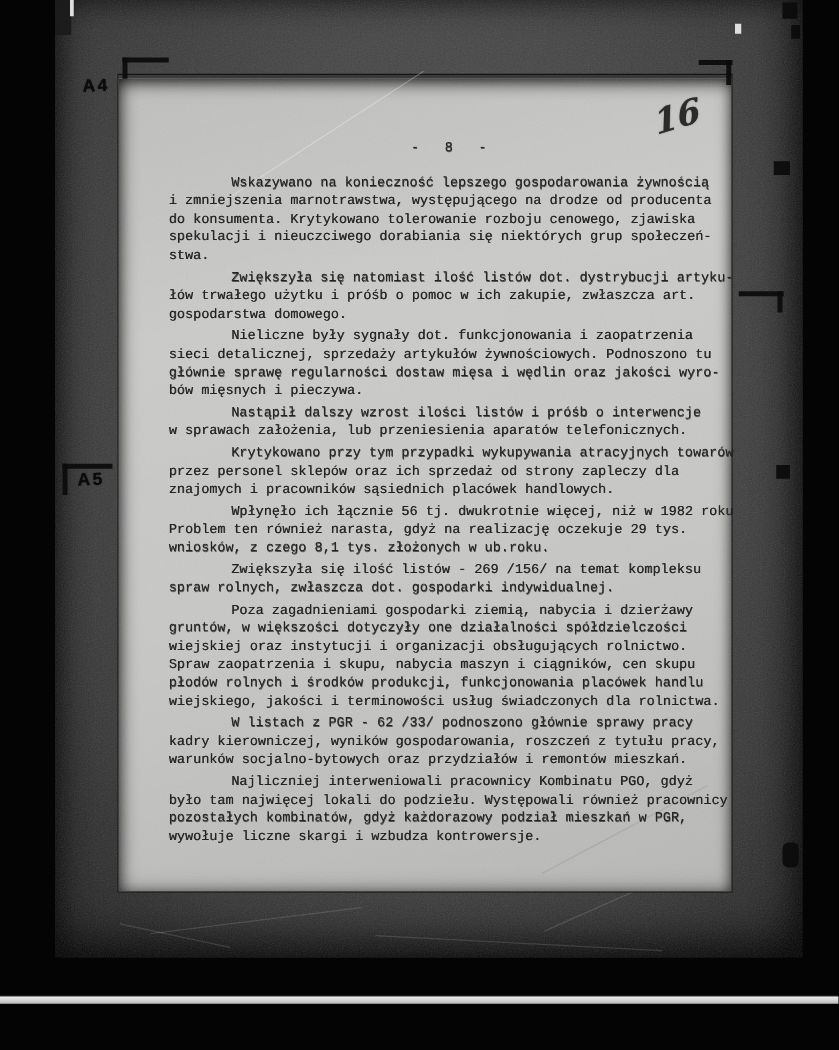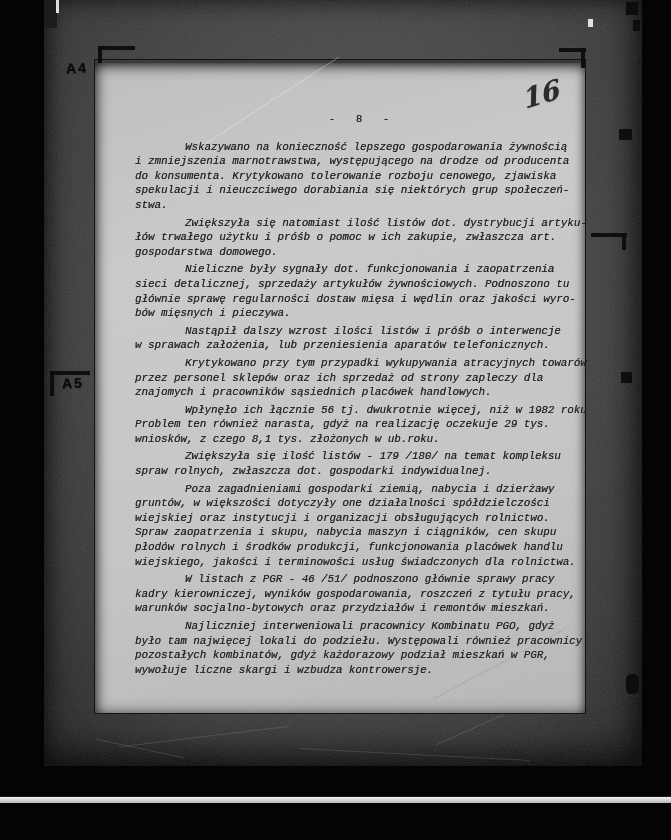--- a/index.html
+++ b/index.html
@@ -19,21 +19,21 @@
                    inset 0 10px 14px -8px rgba(0,0,0,.95),
                    inset 10px 0 14px -9px rgba(0,0,0,.8),
                    inset -8px 0 12px -8px rgba(0,0,0,.7),
                    inset 0 -10px 16px -11px rgba(0,0,0,.55);
         border-top:3px solid rgba(15,15,15,.75);}
   .content{position:absolute;left:40px;top:49px;width:452px;color:#232323;
            font-family:"Liberation Mono","DejaVu Sans Mono",monospace;
            font-size:10.8px;line-height:14.6px;
            text-shadow:0.3px 0.3px 0.5px rgba(25,25,25,.65);}
   .heading{text-align:center;letter-spacing:4px;word-spacing:6px;margin:0 0 13px 0;}
-  .content p{margin:0 0 3px 0;white-space:pre-wrap;text-indent:50px;font-style:italic;}
+  .content p{margin:0 0 3px 0;white-space:pre-wrap;text-indent:50px;}
   .folio{position:absolute;left:428px;top:12px;width:60px;
          font-family:"DejaVu Serif",serif;font-style:italic;font-weight:700;
          font-size:27px;color:#2b2b2b;transform:rotate(-17deg) skewX(-8deg);
          text-shadow:0 0 1px rgba(40,40,40,.7);}
   
   .frame-label{position:absolute;font-weight:700;font-size:14px;letter-spacing:2px;
                color:#0b0b0b;transform:rotate(-2deg);text-shadow:0 0 1px rgba(0,0,0,.8);}
   .mark{position:absolute;background:#0b0b0b;opacity:.92;}
   .mark.light{background:#e9e9e9;opacity:.95;}
   .scratch{position:absolute;height:1px;background:rgba(235,235,235,.14);}
@@ -94,29 +94,29 @@
 głównie sprawę regularności dostaw mięsa i wędlin oraz jakości wyro-
 bów mięsnych i pieczywa.</p>
       <p>Nastąpił dalszy wzrost ilości listów i próśb o interwencje
 w sprawach założenia, lub przeniesienia aparatów telefonicznych.</p>
       <p>Krytykowano przy tym przypadki wykupywania atracyjnych towarów
 przez personel sklepów oraz ich sprzedaż od strony zapleczy dla
 znajomych i pracowników sąsiednich placówek handlowych.</p>
       <p>Wpłynęło ich łącznie 56 tj. dwukrotnie więcej, niż w 1982 roku
 Problem ten również narasta, gdyż na realizację oczekuje 29 tys.
 wniosków, z czego 8,1 tys. złożonych w ub.roku.</p>
-      <p>Zwiększyła się ilość listów - 179 /180/ na temat kompleksu
+      <p>Zwiększyła się ilość listów - 269 /156/ na temat kompleksu
 spraw rolnych, zwłaszcza dot. gospodarki indywidualnej.</p>
       <p>Poza zagadnieniami gospodarki ziemią, nabycia i dzierżawy
 gruntów, w większości dotyczyły one działalności spółdzielczości
 wiejskiej oraz instytucji i organizacji obsługujących rolnictwo.
 Spraw zaopatrzenia i skupu, nabycia maszyn i ciągników, cen skupu
 płodów rolnych i środków produkcji, funkcjonowania placówek handlu
 wiejskiego, jakości i terminowości usług świadczonych dla rolnictwa.</p>
-      <p>W listach z PGR - 46 /51/ podnoszono głównie sprawy pracy
+      <p>W listach z PGR - 62 /33/ podnoszono głównie sprawy pracy
 kadry kierowniczej, wyników gospodarowania, roszczeń z tytułu pracy,
 warunków socjalno-bytowych oraz przydziałów i remontów mieszkań.</p>
       <p>Najliczniej interweniowali pracownicy Kombinatu PGO, gdyż
 było tam najwięcej lokali do podziełu. Występowali również pracownicy
 pozostałych kombinatów, gdyż każdorazowy podział mieszkań w PGR,
 wywołuje liczne skargi i wzbudza kontrowersje.</p>
     </div>
   </div>
 
   <div class="frame-label" style="left:66px;top:60px;">A4</div>

